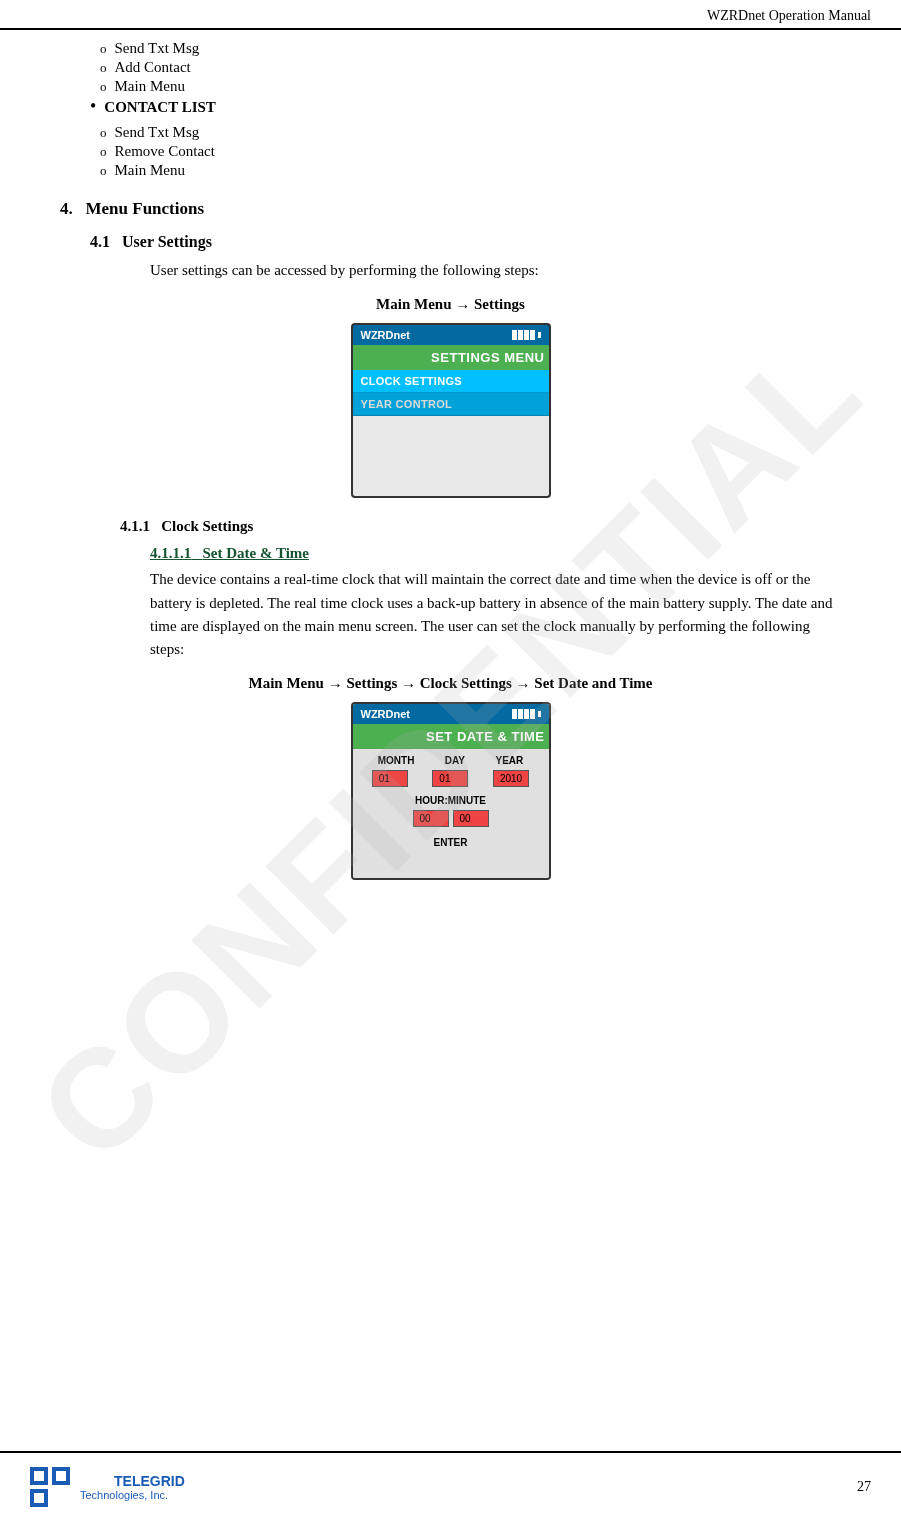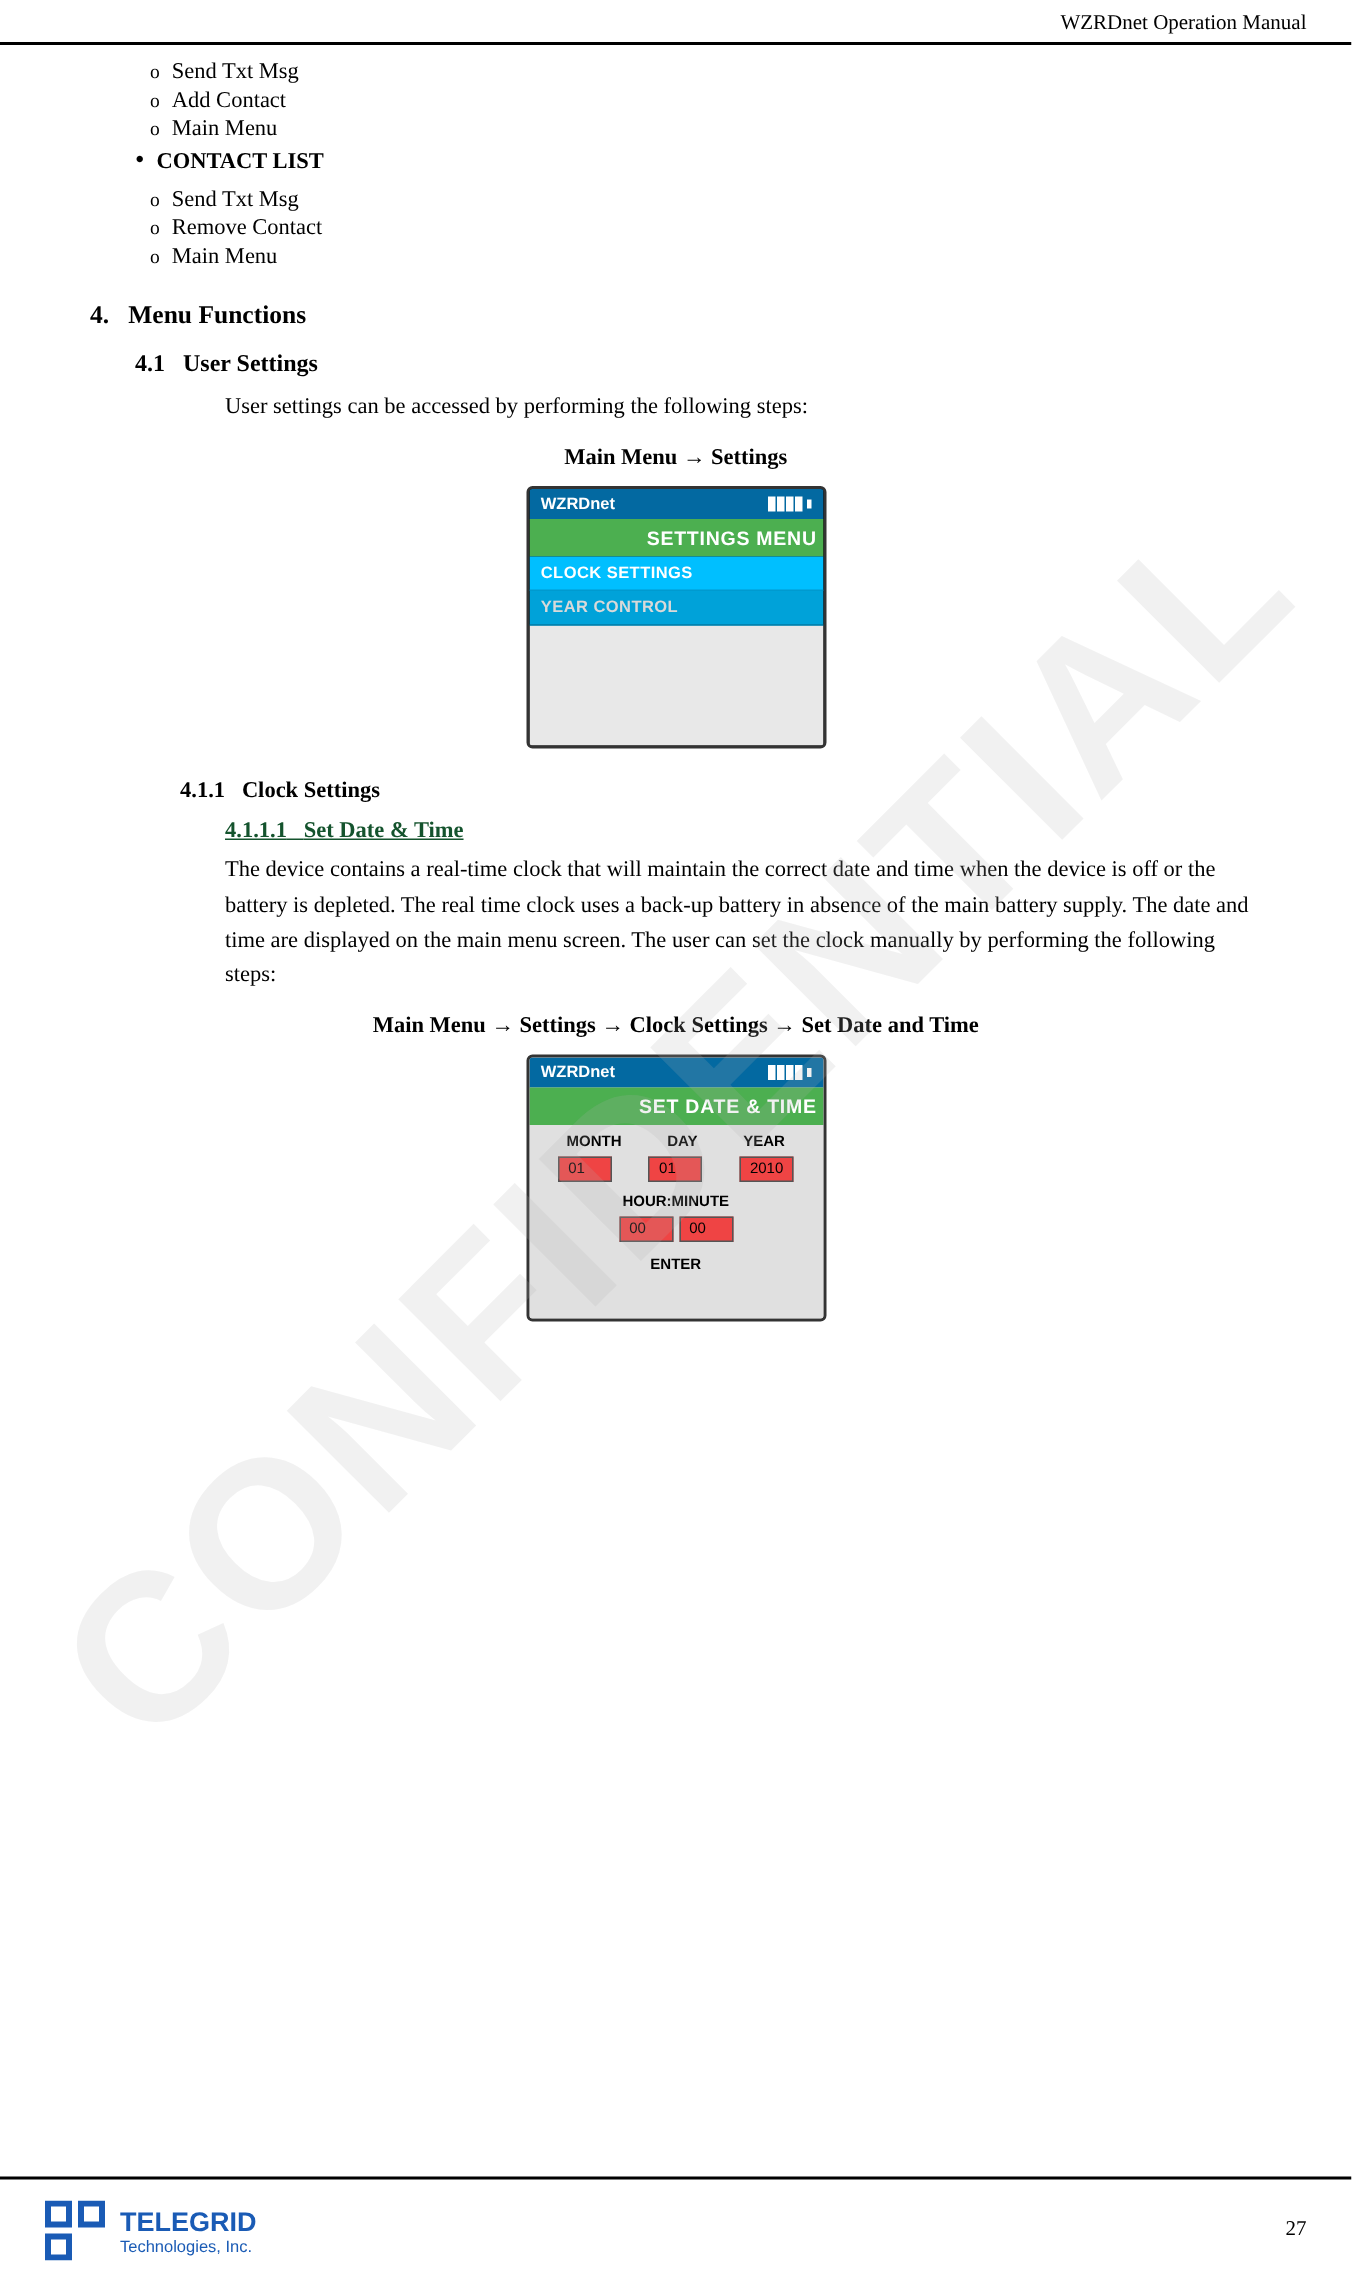--- a/index.html
+++ b/index.html
@@ -242,24 +242,25 @@
     }
     .logo-icon {
       width: 40px;
       height: 40px;
     }
     .logo-text-block {
       display: flex;
       flex-direction: column;
     }
     .logo-telegrid {
-      font-size: 18px;
+      font-size: 14px;
       font-weight: bold;
       color: #1a5bb5;
       font-family: Arial, sans-serif;
+      margin-left: 34px;
     }
     .logo-technologies {
       font-size: 11px;
       color: #1a5bb5;
       font-family: Arial, sans-serif;
     }
     .page-number {
       font-size: 14px;
     }
 

